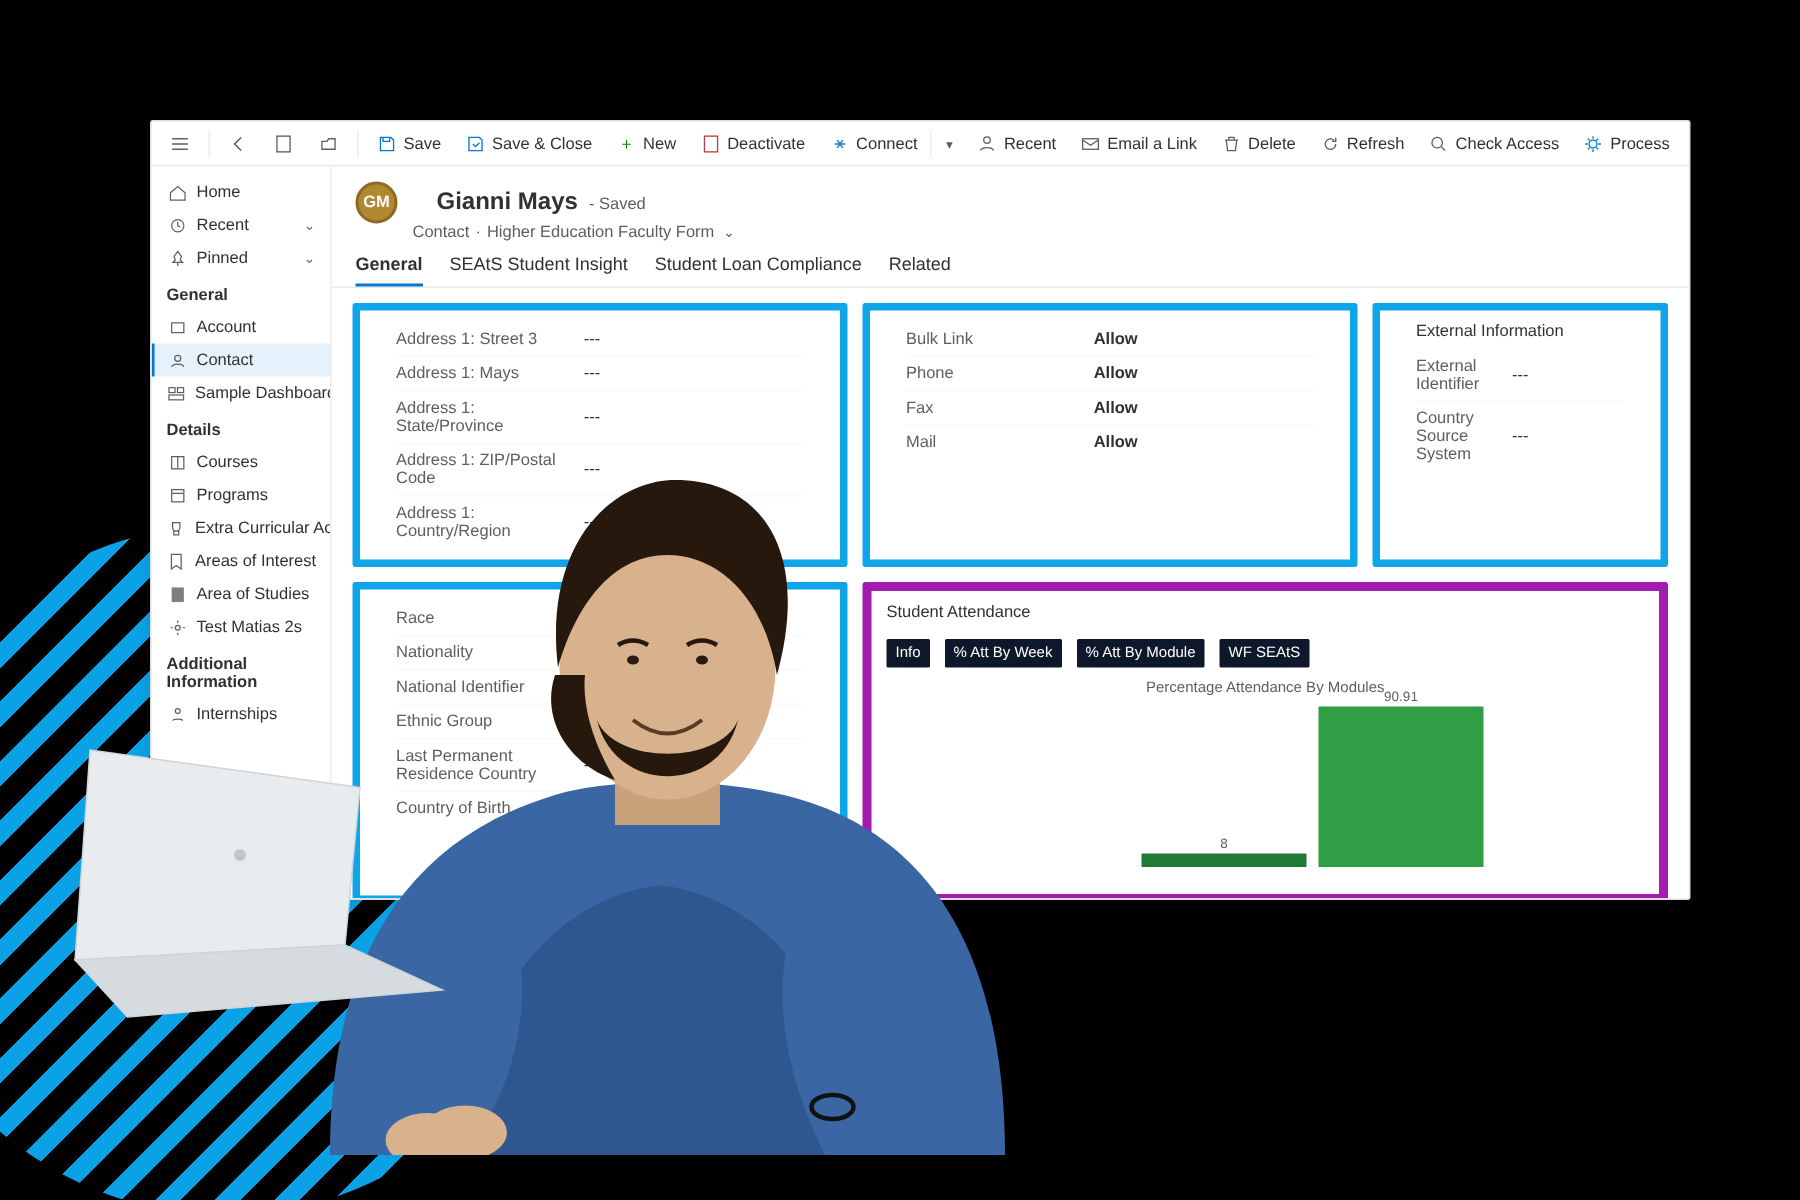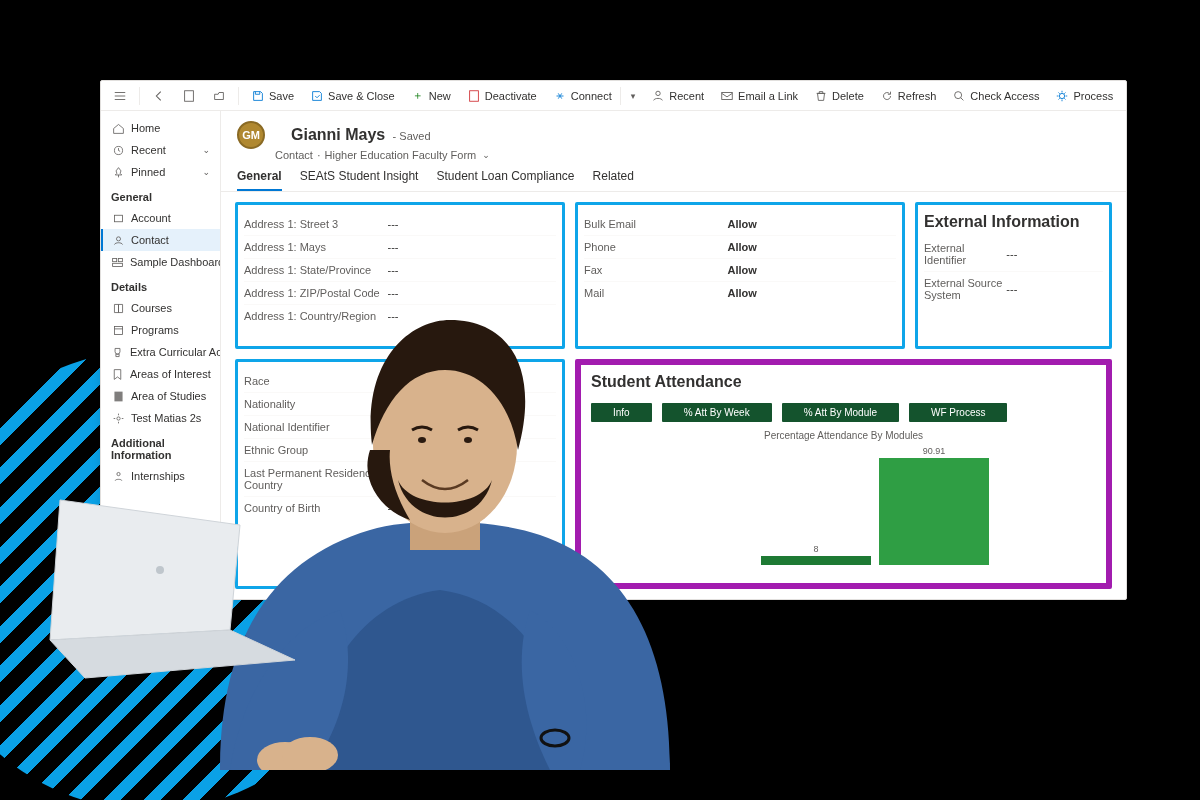--- a/index.html
+++ b/index.html
@@ -64,31 +64,31 @@
   .rec-top { display:flex; align-items:center; gap:10px; }
   .avatar { width:28px; height:28px; border-radius:50%; background:#b08830; color:#fff; display:flex; align-items:center; justify-content:center; font-weight:600; font-size:11px; border:2px solid #8a6a24;text-align:center; }
   .rec-title { font-size:16px; font-weight:600;margin-left:16px; }
   .rec-saved { font-size:11px; color:#605e5c; margin-left:4px; }
   .rec-sub { font-size:11px; color:#605e5c; display:flex; gap:4px; align-items:center; padding-left:38px; }
   .tabs { display:flex; gap:18px; padding:8px 16px 0; border-bottom:1px solid #edebe9; font-size:12px; }
   .tab { padding:0 0 6px; cursor:pointer; }
   .tab.active { font-weight:600; border-bottom:2px solid #0078d4; }
   
   .form-area { flex:1; padding:10px 14px; display:grid; grid-template-columns: 330px 330px 1fr; gap:10px; overflow:hidden; }
-  .card { border:3px solid #0ea5e9; border-radius:2px; padding:8px 6px; font-size:11px; }
-  .section-title { font-size:16px; font-weight:700; margin-bottom:6px; }
+  .card { border:5px solid #0ea5e9; border-radius:2px; padding:8px 24px; font-size:11px; }
+  .section-title { font-size:11px; font-weight:400; margin-bottom:6px; }
   .field-row { display:flex; align-items:center; padding:5px 0; border-bottom:1px solid #faf9f8; }
   .field-row:last-child { border-bottom:none; }
   .flabel { width:46%; color:#605e5c; font-size:11px; }
   .fval { flex:1; color:#323130; font-size:11px; }
   .fval.bold { font-weight:600; }
   
   .att-card { border:6px solid #a21caf; border-radius:2px; padding:8px 10px; font-size:11px; grid-column:2 / span 2; display:flex; flex-direction:column; }
   .btn-row { display:flex; gap:10px; margin:6px 0 8px; }
-  .bluebtn { background:#14532d; color:#fff; padding:4px 22px; font-size:10px; border-radius:1px; cursor:pointer; }
+  .bluebtn { background:#0f172a; color:#fff; padding:4px 6px; font-size:10px; border-radius:1px; cursor:pointer; }
   .chart-title { text-align:center; font-size:10px; color:#605e5c; margin-bottom:4px; }
   .chart { flex:1; position:relative; min-height:120px; }
   .bar { position:absolute; bottom:10px; background:#2f9e44; }
   .bar-label { position:absolute; font-size:9px; color:#605e5c; transform:translateX(-50%); }
   
   .person {
     position:absolute;
     left:110px; top:300px;
     width:670px; height:470px;
     z-index:4;
@@ -407,21 +407,21 @@
               <div class="field-row">
                 <div class="flabel">Address 1: Country/Region</div>
                 <div class="fval">---</div>
               </div>
             </div>
         </div>
 
         <div class="card">
           <div id="prefs-rows">
               <div class="field-row">
-                <div class="flabel">Bulk Email</div>
+                <div class="flabel">Bulk Link</div>
                 <div class="fval bold">Allow</div>
               </div>
               <div class="field-row">
                 <div class="flabel">Phone</div>
                 <div class="fval bold">Allow</div>
               </div>
               <div class="field-row">
                 <div class="flabel">Fax</div>
                 <div class="fval bold">Allow</div>
               </div>
@@ -433,21 +433,21 @@
         </div>
 
         <div class="card">
           <div class="section-title">External Information</div>
           <div id="ext-rows">
               <div class="field-row">
                 <div class="flabel">External Identifier</div>
                 <div class="fval">---</div>
               </div>
               <div class="field-row">
-                <div class="flabel">External Source System</div>
+                <div class="flabel">Country Source System</div>
                 <div class="fval">---</div>
               </div>
             </div>
         </div>
 
         <div class="card" style="grid-column:1">
           <div id="demo-rows">
               <div class="field-row">
                 <div class="flabel">Race</div>
                 <div class="fval">---</div>
@@ -474,21 +474,21 @@
               </div>
             </div>
         </div>
 
         <div class="att-card">
           <div class="section-title">Student Attendance</div>
           <div class="btn-row">
             <div class="bluebtn">Info</div>
             <div class="bluebtn">% Att By Week</div>
             <div class="bluebtn">% Att By Module</div>
-            <div class="bluebtn">WF Process</div>
+            <div class="bluebtn">WF SEAtS</div>
           </div>
           <div class="chart-title">Percentage Attendance By Modules</div>
           <div class="chart" id="chart">
               <div class="bar" style="left: 170px; width: 110px; height: 9.44px; background: rgb(30, 122, 52);"></div>
               <div class="bar-label" style="left: 225px; bottom: 21.44px;">8</div>
               <div class="bar" style="left: 288px; width: 110px; height: 107.274px; background: rgb(47, 158, 68);"></div>
               <div class="bar-label" style="left: 343px; bottom: 119.274px; margin-top: 48px;">90.91</div>
             </div>
         </div>
       </div>

